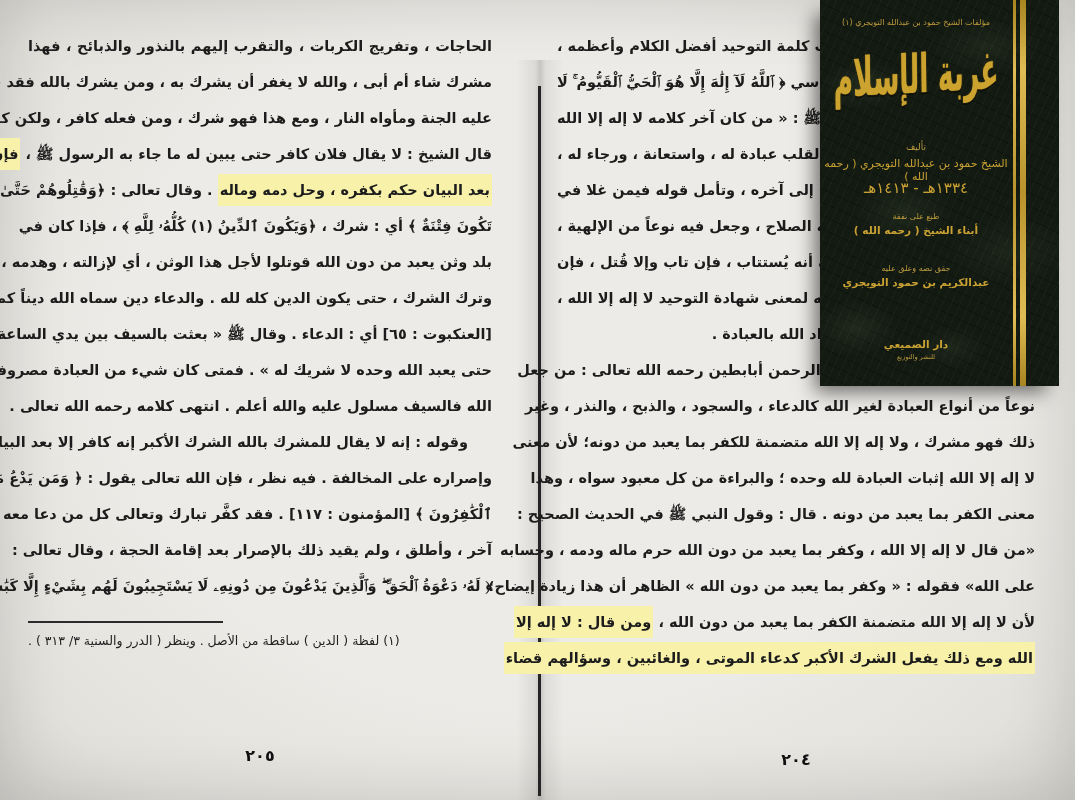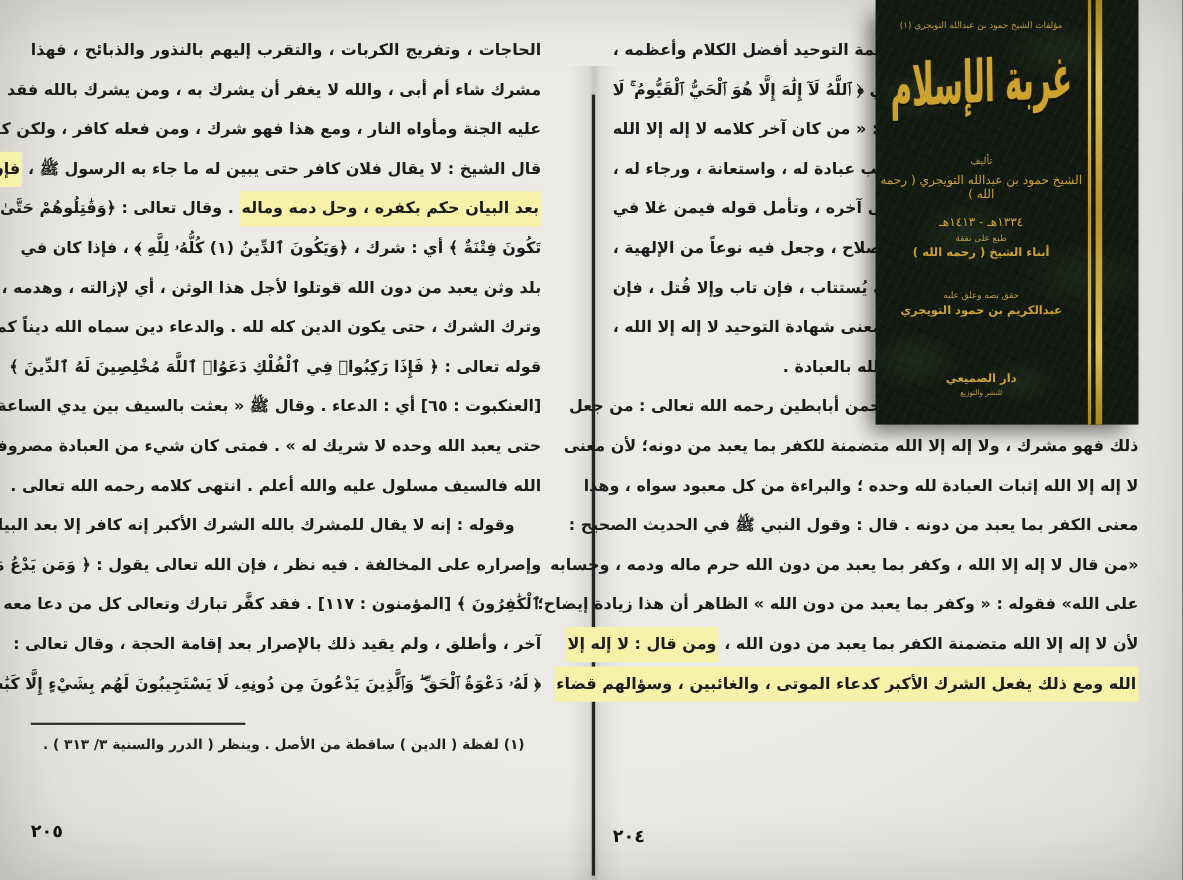--- a/index.html
+++ b/index.html
@@ -19,33 +19,33 @@
     text-align:justify; text-align-last:justify;
     white-space:nowrap; overflow:visible;
   }
   .line.frag{ text-align:left; text-align-last:left; }
   .line.frag-end{ text-align:left; text-align-last:left; padding-left:38px; }
   .line.end{ text-align:right; text-align-last:right; }
   .line.indent{ padding-right:24px; }
   .hl{ background:#f7f1a9; padding:8px 2px; box-decoration-break:clone; -webkit-box-decoration-break:clone; }
   
   .fn-rule{ margin:17px 4px 0 0; margin-right:265px; width:195px; border-top:2px solid #2b2b2b; }
-  .fn-text{ direction:rtl; text-align:center; font-size:12.5px; font-weight:700; color:#222;
+  .fn-text{ direction:rtl; text-align:left; font-size:12.5px; font-weight:400; color:#222;
             padding:8px 4px 0 0; line-height:20px; }
-  .pagenum{ position:absolute; width:100%; text-align:left; font-size:16px; font-weight:700;
+  .pagenum{ position:absolute; width:100%; text-align:center; font-size:16px; font-weight:700;
             color:#111; letter-spacing:3px; }
   #leftPage .pagenum{ top:718px; }
   #rightPage .pagenum{ top:722px; }
   
   .gutter-shadow{ position:absolute; left:516px; top:60px; width:48px; height:740px;
     background:linear-gradient(90deg, transparent, rgba(0,0,0,.07) 40%, rgba(0,0,0,.16) 50%, rgba(0,0,0,.06) 62%, transparent); }
   .gutter-line{ position:absolute; left:538px; top:86px; width:3px; height:710px; background:#242424; }
   
   .cover{
-    position:absolute; left:796px; top:0; width:239px; height:386px;
+    position:absolute; left:820px; top:0; width:239px; height:386px;
     background-color:#131a12;
     background-image:
       radial-gradient(ellipse 60px 34px at 18% 22%, rgba(120,150,100,.14), transparent 70%),
       radial-gradient(ellipse 80px 40px at 70% 12%, rgba(120,150,100,.10), transparent 70%),
       radial-gradient(ellipse 70px 46px at 35% 55%, rgba(110,140,95,.12), transparent 70%),
       radial-gradient(ellipse 90px 50px at 80% 65%, rgba(110,140,95,.10), transparent 70%),
       radial-gradient(ellipse 60px 40px at 15% 85%, rgba(120,150,100,.12), transparent 70%),
       radial-gradient(ellipse 50px 30px at 55% 90%, rgba(120,150,100,.10), transparent 70%),
       repeating-linear-gradient(115deg, transparent 0 7px, rgba(150,170,130,.05) 7px 8px),
       repeating-linear-gradient(25deg, transparent 0 11px, rgba(0,0,0,.25) 11px 12px);
@@ -56,21 +56,21 @@
   .cv{ position:absolute; width:100%; text-align:center; direction:rtl; }
   .cv-series{ top:18px; font-size:8px; color:#bb9a3d; letter-spacing:.5px; }
   .cv-title{
     top:58px; font-size:28px; font-weight:700; white-space:nowrap;
     transform:scale(.95,1.9) rotate(-1.5deg); transform-origin:50% 50%;
     color:#cda32f; text-shadow:0 0 1px #8a6c1b, 0 1px 0 rgba(0,0,0,.6);
     letter-spacing:-1px;
   }
   .cv-talif{ top:142px; font-size:9px; color:#bb9a3d; }
   .cv-author{ top:157px; font-size:11px; font-weight:400; }
-  .cv-dates{ top:179px; font-size:11px;margin-top:16px; }
+  .cv-dates{ top:179px; font-size:15px; }
   .cv-printlabel{ top:212px; font-size:8px; color:#bb9a3d; }
   .cv-printby{ top:224px; font-size:10.5px; font-weight:700; }
   .cv-editlabel{ top:264px; font-size:8px; color:#bb9a3d; }
   .cv-editor{ top:276px; font-size:10.5px; font-weight:700; }
   .cv-pub{ top:338px; font-size:10.5px; font-weight:700; }
   .cv-pubsub{ top:353px; font-size:6.5px; color:#bb9a3d; }
   .stripe{ position:absolute; top:0; height:100%;
     background:linear-gradient(180deg,#a8841f,#e0bd54 18%,#b8932c 50%,#e0bd54 82%,#a8841f); }
   .stripe.thin{ left:193px; width:3px; }
   .stripe.thick{ left:200px; width:6px; }
@@ -83,21 +83,20 @@
   <div class="textblock" id="leftPage">
     <div id="leftLines">
         <div class="line justify"><span>الحاجات ، وتفريج الكربات ، والتقرب إليهم بالنذور والذبائح ، فهذا</span></div>
         <div class="line justify"><span>مشرك شاء أم أبى ، والله لا يغفر أن يشرك به ، ومن يشرك بالله فقد حرم الله</span></div>
         <div class="line justify"><span>عليه الجنة ومأواه النار ، ومع هذا فهو شرك ، ومن فعله كافر ، ولكن كما</span></div>
         <div class="line justify"><span>قال الشيخ : لا يقال فلان كافر حتى يبين له ما جاء به الرسول ﷺ ، </span><span class="hl">فإن أصر</span></div>
         <div class="line justify"><span class="hl">بعد البيان حكم بكفره ، وحل دمه وماله</span><span> . وقال تعالى : ﴿وَقَٰتِلُوهُمْ حَتَّىٰ لَا</span></div>
         <div class="line justify"><span>تَكُونَ فِتْنَةٌ ﴾ أي : شرك ، ﴿وَيَكُونَ ٱلدِّينُ (١) كُلُّهُۥ لِلَّهِ ﴾ ، فإذا كان في</span></div>
         <div class="line justify"><span>بلد وثن يعبد من دون الله قوتلوا لأجل هذا الوثن ، أي لإزالته ، وهدمه ،</span></div>
         <div class="line justify"><span>وترك الشرك ، حتى يكون الدين كله لله . والدعاء دين سماه الله ديناً كما في</span></div>
-        <div class="line justify"><span>قوله تعالى : ﴿ فَإِذَا رَكِبُوا۟ فِي ٱلْفُلْكِ دَعَوُا۟ ٱللَّهَ مُخْلِصِينَ لَهُ ٱلدِّينَ ﴾</span></div>
         <div class="line justify"><span>[العنكبوت : ٦٥] أي : الدعاء . وقال ﷺ « بعثت بالسيف بين يدي الساعة</span></div>
         <div class="line justify"><span>حتى يعبد الله وحده لا شريك له » . فمتى كان شيء من العبادة مصروفاً لغير</span></div>
         <div class="line justify"><span>الله فالسيف مسلول عليه والله أعلم . انتهى كلامه رحمه الله تعالى .</span></div>
         <div class="line justify indent"><span>وقوله : إنه لا يقال للمشرك بالله الشرك الأكبر إنه كافر إلا بعد البيان ،</span></div>
         <div class="line justify"><span>وإصراره على المخالفة . فيه نظر ، فإن الله تعالى يقول : ﴿ وَمَن يَدْعُ مَعَ</span></div>
         <div class="line justify"><span>ٱلْكَٰفِرُونَ ﴾ [المؤمنون : ١١٧] . فقد كفَّر تبارك وتعالى كل من دعا معه إلهاً</span></div>
         <div class="line justify"><span>آخر ، وأطلق ، ولم يقيد ذلك بالإصرار بعد إقامة الحجة ، وقال تعالى :</span></div>
         <div class="line justify"><span>﴿ لَهُۥ دَعْوَةُ ٱلْحَقِّ ۖ وَٱلَّذِينَ يَدْعُونَ مِن دُونِهِۦ لَا يَسْتَجِيبُونَ لَهُم بِشَيْءٍ إِلَّا كَبَٰسِطِ كَفَّيْهِ</span></div>
       </div>
     <div class="fn-rule"></div>
@@ -113,20 +112,21 @@
         <div class="line frag"><span>انت كلمة التوحيد أفضل الكلام وأعظمه ،</span></div>
         <div class="line frag"><span>سي ﴿ ٱللَّهُ لَآ إِلَٰهَ إِلَّا هُوَ ٱلْحَيُّ ٱلْقَيُّومُ ۚ لَا</span></div>
         <div class="line frag"><span>ﷺ : « من كان آخر كلامه لا إله إلا الله</span></div>
         <div class="line frag"><span>القلب عبادة له ، واستعانة ، ورجاء له ،</span></div>
         <div class="line frag"><span>له إلى آخره ، وتأمل قوله فيمن غلا في</span></div>
         <div class="line frag"><span>د فيه الصلاح ، وجعل فيه نوعاً من الإلهية ،</span></div>
         <div class="line frag"><span>ربوبية أنه يُستتاب ، فإن تاب وإلا قُتل ، فإن</span></div>
         <div class="line frag"><span>خالفته لمعنى شهادة التوحيد لا إله إلا الله ،</span></div>
         <div class="line end"><span>وتركه لأعظم حقوقها وهو إفراد الله بالعبادة .</span></div>
         <div class="line justify indent"><span>وقال الشيخ عبدالله بن عبدالرحمن أبابطين رحمه الله تعالى : من جعل</span></div>
+        <div class="line justify"><span>نوعاً من أنواع العبادة لغير الله كالدعاء ، والسجود ، والذبح ، والنذر ، وغير</span></div>
         <div class="line justify"><span>ذلك فهو مشرك ، ولا إله إلا الله متضمنة للكفر بما يعبد من دونه؛ لأن معنى</span></div>
         <div class="line justify"><span>لا إله إلا الله إثبات العبادة لله وحده ؛ والبراءة من كل معبود سواه ، وهذا</span></div>
         <div class="line justify"><span>معنى الكفر بما يعبد من دونه . قال : وقول النبي ﷺ في الحديث الصحيح :</span></div>
         <div class="line justify"><span>«من قال لا إله إلا الله ، وكفر بما يعبد من دون الله حرم ماله ودمه ، وحسابه</span></div>
         <div class="line justify"><span>على الله» فقوله : « وكفر بما يعبد من دون الله » الظاهر أن هذا زيادة إيضاح؛</span></div>
         <div class="line justify"><span>لأن لا إله إلا الله متضمنة الكفر بما يعبد من دون الله ، </span><span class="hl">ومن قال : لا إله إلا</span></div>
         <div class="line justify"><span class="hl">الله ومع ذلك يفعل الشرك الأكبر كدعاء الموتى ، والغائبين ، وسؤالهم قضاء</span></div>
       </div>
     <div class="pagenum">٢٠٤</div>
   </div>

